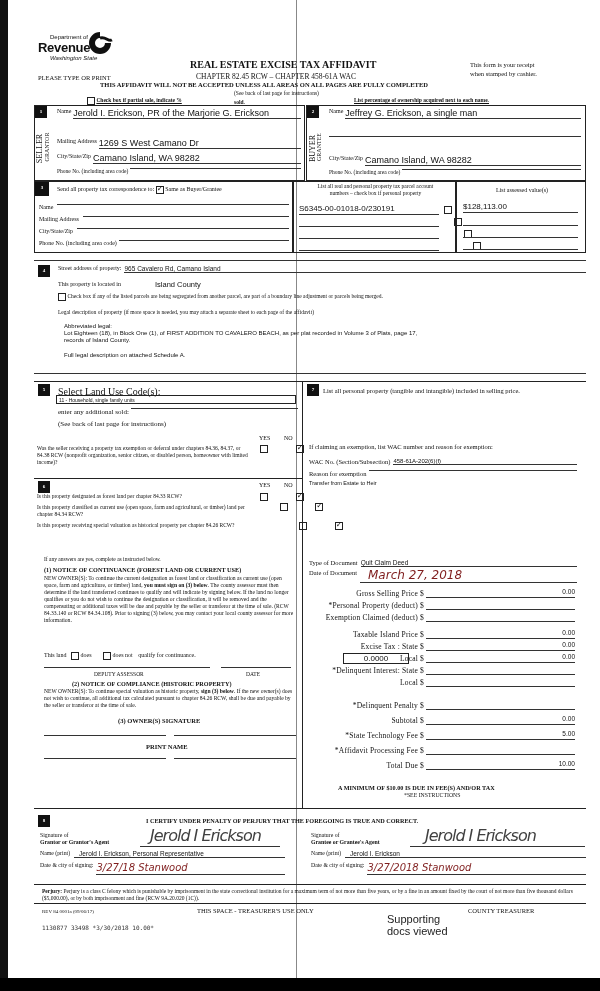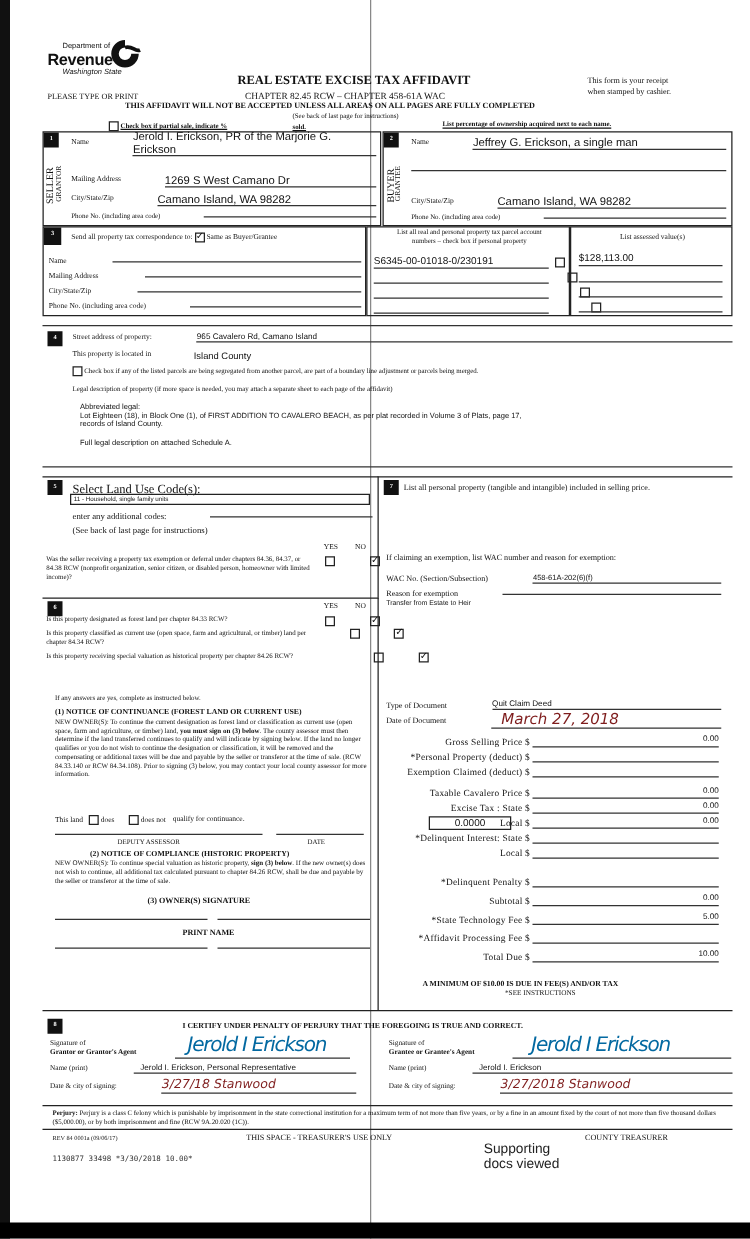--- a/index.html
+++ b/index.html
@@ -11,26 +11,26 @@
   .bottombar { left: 0; top: 978px; width: 600px; height: 13px; background: #000; }
   .vline { left: 296px; top: 0; width: 1px; height: 991px; background: #888; }
   .box { border: 1px solid #222; }
   .num { background: #111; color: #fff; font-size: 5px; text-align: center; line-height: 12px; width: 12px; height: 12px; font-weight: bold; }
   .ul { border-bottom: 1px solid #333; }
   .fill { font-family: "Liberation Sans", sans-serif; color: #111; }
   .cb { display: inline-block; width: 8px; height: 8px; border: 1px solid #222; vertical-align: middle; position: relative; }
   .cb.checked::after { content: "\2713"; position: absolute; left: 0; top: -3px; font-size: 8px; line-height: 10px; }
   .hand { font-family: "DejaVu Sans", sans-serif; font-style: italic; color: #7f1d1d; }
   .rotl { transform: rotate(-90deg); transform-origin: center; white-space: nowrap; font-size: 7px; }
-  .row { display: flex; align-items: center; gap: 33px; }
+  .row { display: flex; align-items: flex-start; }
   .money-row { position: absolute; left: 310px; width: 275px; height: 11px; font-size: 7.5px; }
   .money-row .lbl { position: absolute; right: 167px; top: 0; white-space: nowrap; letter-spacing: .2px; }
   .money-row .dol { position: absolute; left: 110px; top: 0; }
   .money-row .val { position: absolute; left: 116px; right: 10px; top: -1px; border-bottom: 1px solid #333; text-align: right; font-family: "Liberation Sans", sans-serif; font-size: 6.5px; height: 10px; }
-  .sig { position: absolute; font-family: "DejaVu Sans", sans-serif; font-style: italic; font-size: 16px; color: #0369a1; letter-spacing: -1px; }
+  .sig { position: absolute; font-family: "DejaVu Sans", sans-serif; font-style: italic; font-size: 16px; color: #404040; letter-spacing: -1px; }
 </style>
 </head>
 <body>
 
 <div class="abs leftbar"></div>
 <div class="abs vline"></div>
 
 <div class="abs" style="left:34px;top:28px;width:110px;height:36px;">
   <div class="abs sans" style="left:16px;top:6px;font-size:6px;">Department of</div>
   <div class="abs sans" style="left:4px;top:12px;font-size:13px;font-weight:bold;letter-spacing:-.3px;">Revenue</div>
@@ -164,21 +164,21 @@
   <div style="margin-top:8px;">Full legal description on attached Schedule A.</div>
 </div>
 <div class="abs" style="left:34px;top:373px;width:552px;height:1px;background:#333;"></div>
 
 <div class="abs" style="left:34px;top:381px;width:269px;height:97px;border-right:1px solid #222;">
   <div class="abs" style="left:0;top:0;width:269px;height:1px;background:#222;"></div>
   <div class="abs num" style="left:4px;top:3px;">5</div>
   <div class="abs" style="left:24px;top:5px;font-size:10px;">Select Land Use Code(s):</div>
   <div class="abs fill box" style="left:22px;top:14px;width:240px;height:9px;font-size:5px;padding-left:2px;line-height:8px;">11 - Household, single family units</div>
   <div class="abs row" style="left:24px;top:27px;width:240px;height:10px;font-size:7px;">
-    <span>enter any additional codes:</span>
+    <span>enter any additional sold:</span>
       <span class="ul" style="flex:1;margin-left:2px;"></span>
   </div>
   <div class="abs" style="left:24px;top:39px;font-size:7px;">(See back of last page for instructions)</div>
   <div class="abs" style="left:225px;top:54px;font-size:6px;">YES</div>
   <div class="abs" style="left:250px;top:54px;font-size:6px;">NO</div>
   <div class="abs" style="left:3px;top:64px;width:212px;font-size:5.5px;line-height:7px;">Was the seller receiving a property tax exemption or deferral under chapters 84.36, 84.37, or 84.38 RCW (nonprofit organization, senior citizen, or disabled person, homeowner with limited income)?</div>
   <span class="abs cb" style="left:226px;top:64px;"></span>
   <span class="abs cb checked" style="left:252px;top:64px;"></span>
 </div>
 
@@ -265,21 +265,21 @@
     <span class="lbl">*Personal Property (deduct)</span>
     <span class="dol">$</span>
     <span class="val"></span>
   </div>
 <div class="money-row" style="top:613px;">
     <span class="lbl">Exemption Claimed (deduct)</span>
     <span class="dol">$</span>
     <span class="val"></span>
   </div>
 <div class="money-row" style="top:630px;">
-    <span class="lbl">Taxable Cavalero Price</span>
+    <span class="lbl">Taxable Island Price</span>
     <span class="dol">$</span>
     <span class="val">0.00</span>
   </div>
 <div class="money-row" style="top:642px;">
     <span class="lbl">Excise Tax : State</span>
     <span class="dol">$</span>
     <span class="val">0.00</span>
   </div>
 <div class="abs box fill" style="left:343px;top:653px;width:66px;height:11px;text-align:center;font-size:8px;line-height:10px;">0.0000</div>
 <div class="money-row" style="top:654px;">

